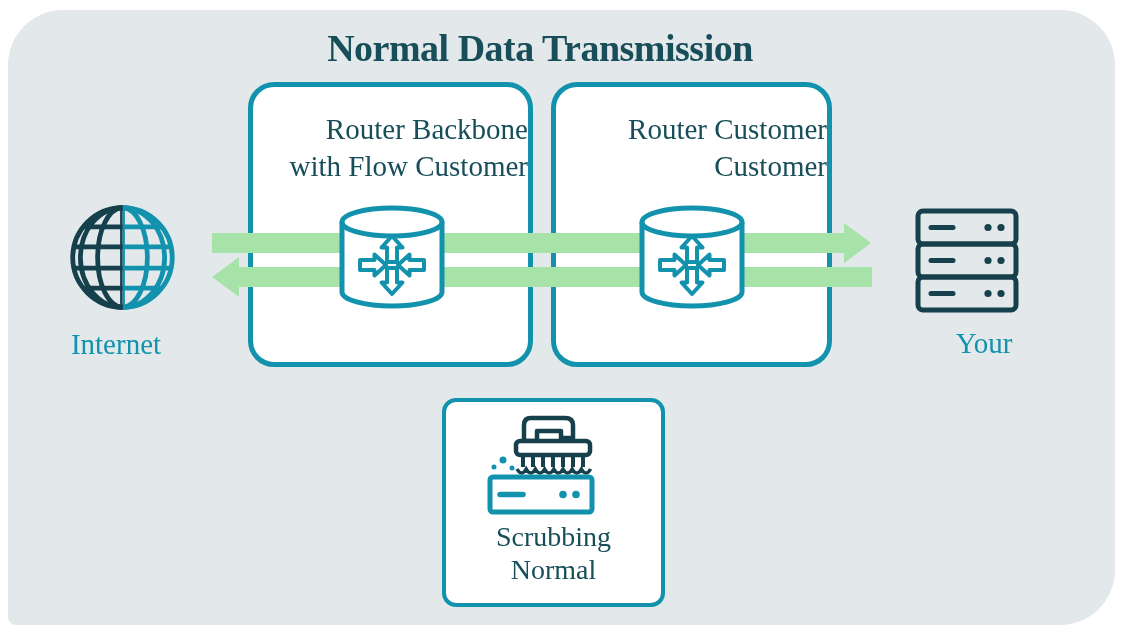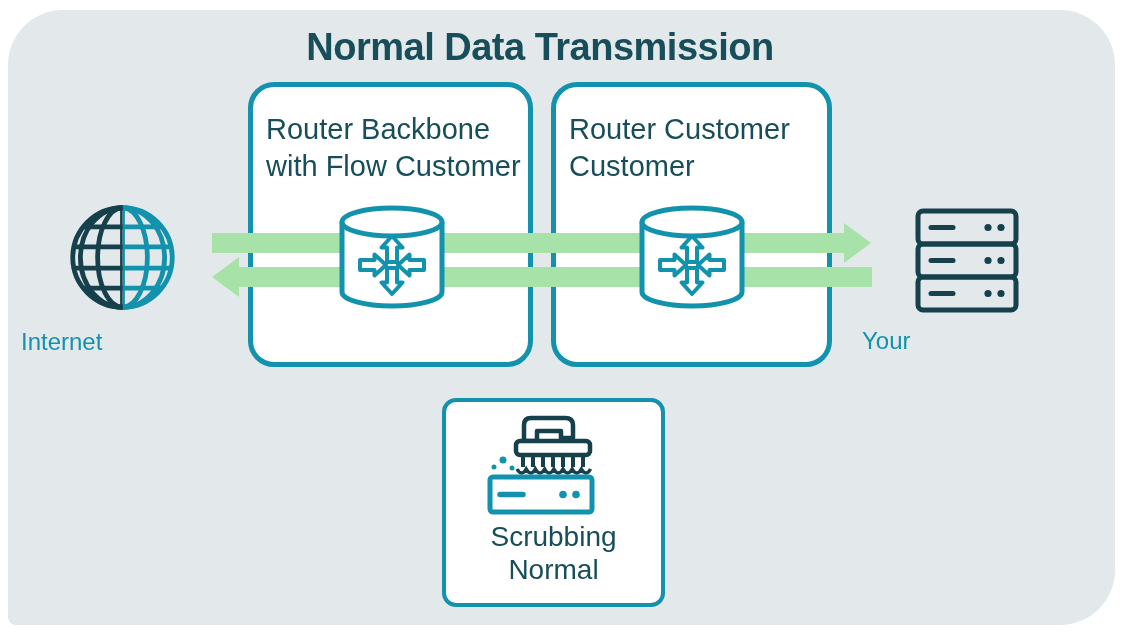--- a/index.html
+++ b/index.html
@@ -6,45 +6,45 @@
     --page-bg:#ffffff;
     --card-bg:#e3e9eb;
     --teal:#1392ad;
     --dark-icon:#15404c;
     --dark-text:#174e59;
     --green:#a7e2a8;
     --box-bg:#ffffff;
   }
   *{margin:0;padding:0;box-sizing:border-box;}
   body{background:var(--page-bg);font-family:"Liberation Sans",sans-serif;}
-  .stage{position:relative;width:1124px;height:638px;background:var(--page-bg);overflow:hidden;}
+  .stage{position:relative;width:1124px;height:638px;background:var(--page-bg);overflow:hidden;font-family:Liberation Serif, serif;}
   .card{position:absolute;left:8px;top:10px;width:1107px;height:615px;
         background:var(--card-bg);border-radius:55px 55px 55px 8px;z-index:0;}
   .title{position:absolute;left:230px;top:26px;width:620px;text-align:center;
          font-size:38px;font-weight:700;color:var(--dark-text);letter-spacing:-0.5px;z-index:1;}
   .node-box{position:absolute;top:82px;width:285px;height:285px;background:var(--box-bg);
             border:5px solid var(--teal);border-radius:26px;z-index:1;}
   .node-box.b1{left:248px;}
   .node-box.b2{left:551px;width:281px;}
-  .box-label{position:absolute;left:13px;top:24px;width:100%;text-align:left;
+  .box-label{position:absolute;left:0;top:24px;width:100%;text-align:right;
              font-size:29px;line-height:1.28;color:var(--dark-text);}
   .box-label .line{display:block;}
   .arrows{position:absolute;left:0;top:0;width:1124px;height:638px;z-index:2;pointer-events:none;}
   .arrows polygon{fill:var(--green);}
   .icon-abs{position:absolute;z-index:3;}
   .stroke-teal{stroke:var(--teal);fill:none;}
   .fill-white-teal{stroke:var(--teal);fill:#ffffff;}
   .stroke-dark{stroke:var(--dark-icon);fill:none;}
   .fill-white-dark{stroke:var(--dark-icon);fill:#ffffff;}
   .dot-teal{fill:var(--teal);}
   .dot-dark{fill:var(--dark-icon);}
   .globe-dark *{stroke:var(--dark-icon);fill:none;stroke-width:5;}
   .globe-teal *{stroke:var(--teal);fill:none;stroke-width:5;}
-  .teal-label{position:absolute;text-align:left;color:var(--teal);
-              font-size:24px;line-height:1.31;z-index:1;}
+  .teal-label{position:absolute;text-align:center;color:var(--teal);
+              font-size:29px;line-height:1.31;z-index:1;}
   .scrub-box{position:absolute;left:442px;top:398px;width:223px;height:209px;
              background:var(--box-bg);border:4px solid var(--teal);border-radius:14px;z-index:1;}
   .scrub-label{position:absolute;left:0;top:119px;width:100%;text-align:center;
                font-size:28px;line-height:1.17;color:var(--dark-text);}
   .scrub-label .line{display:block;}
 </style>
 </head>
 <body>
 
 <div class="stage">

